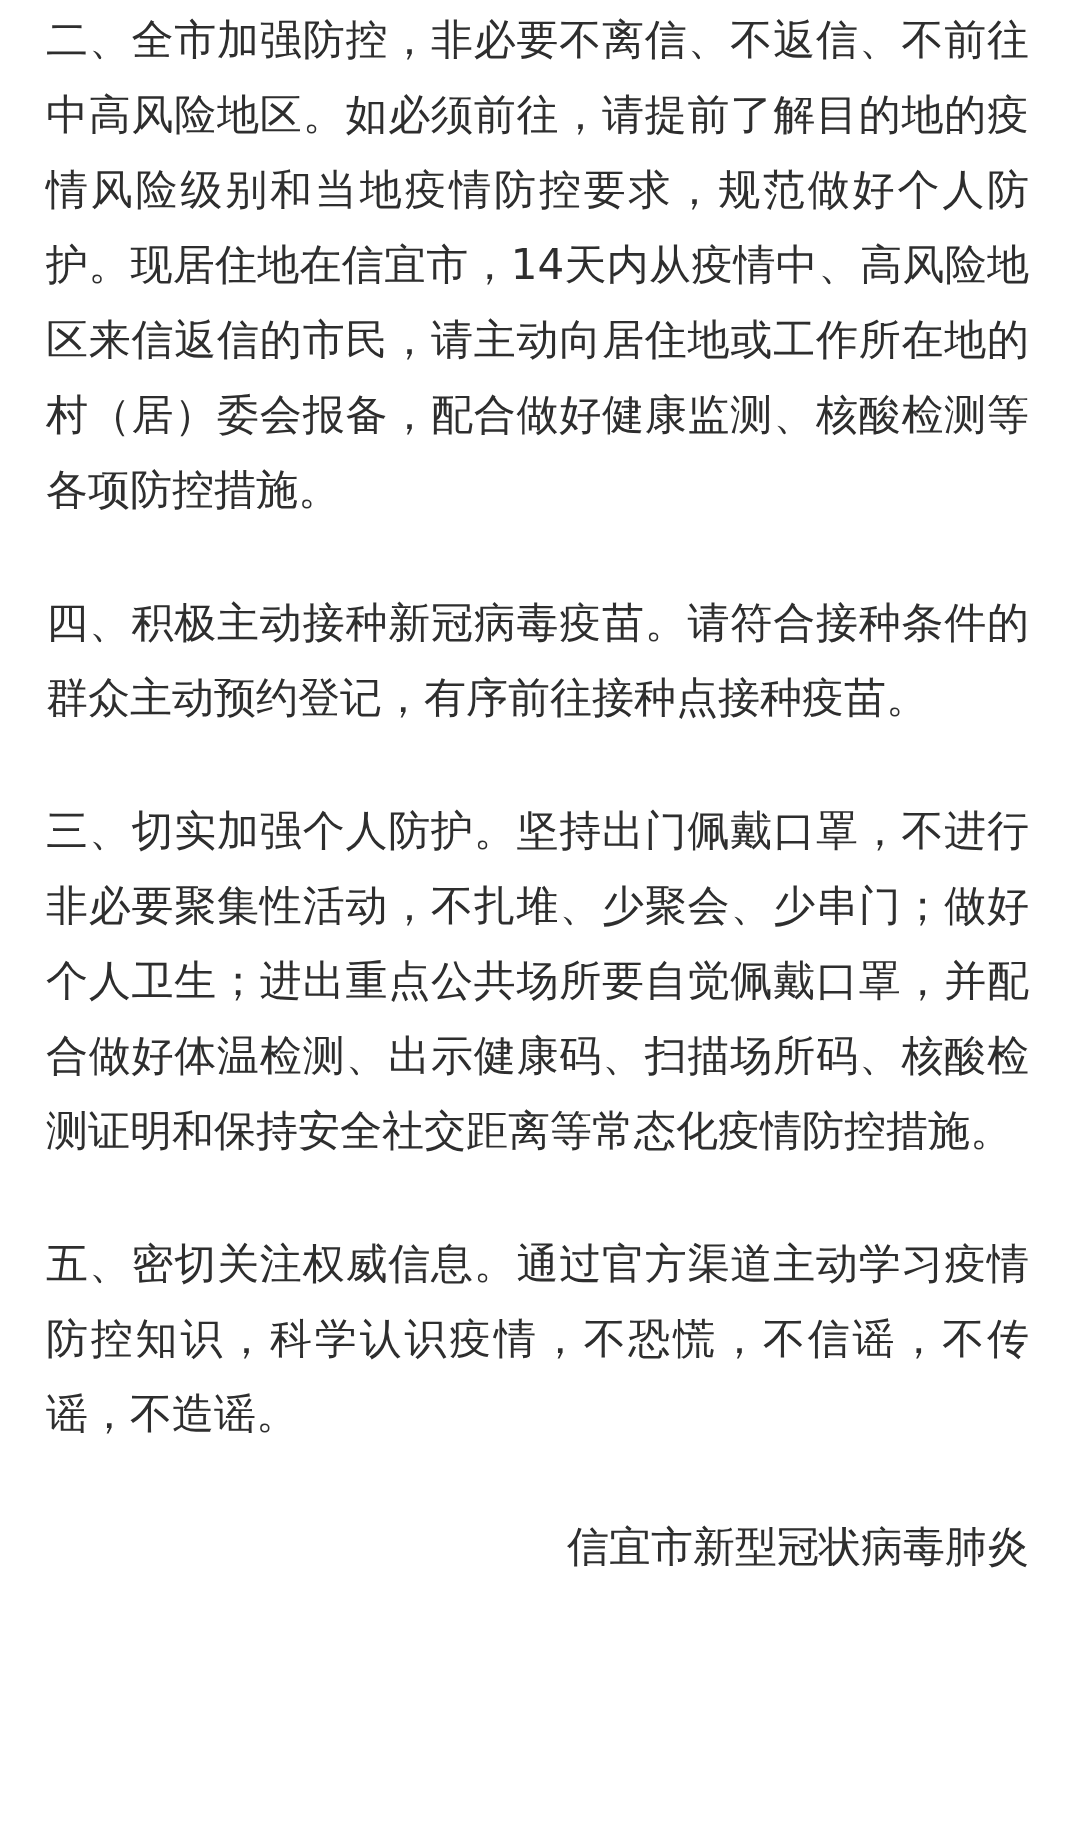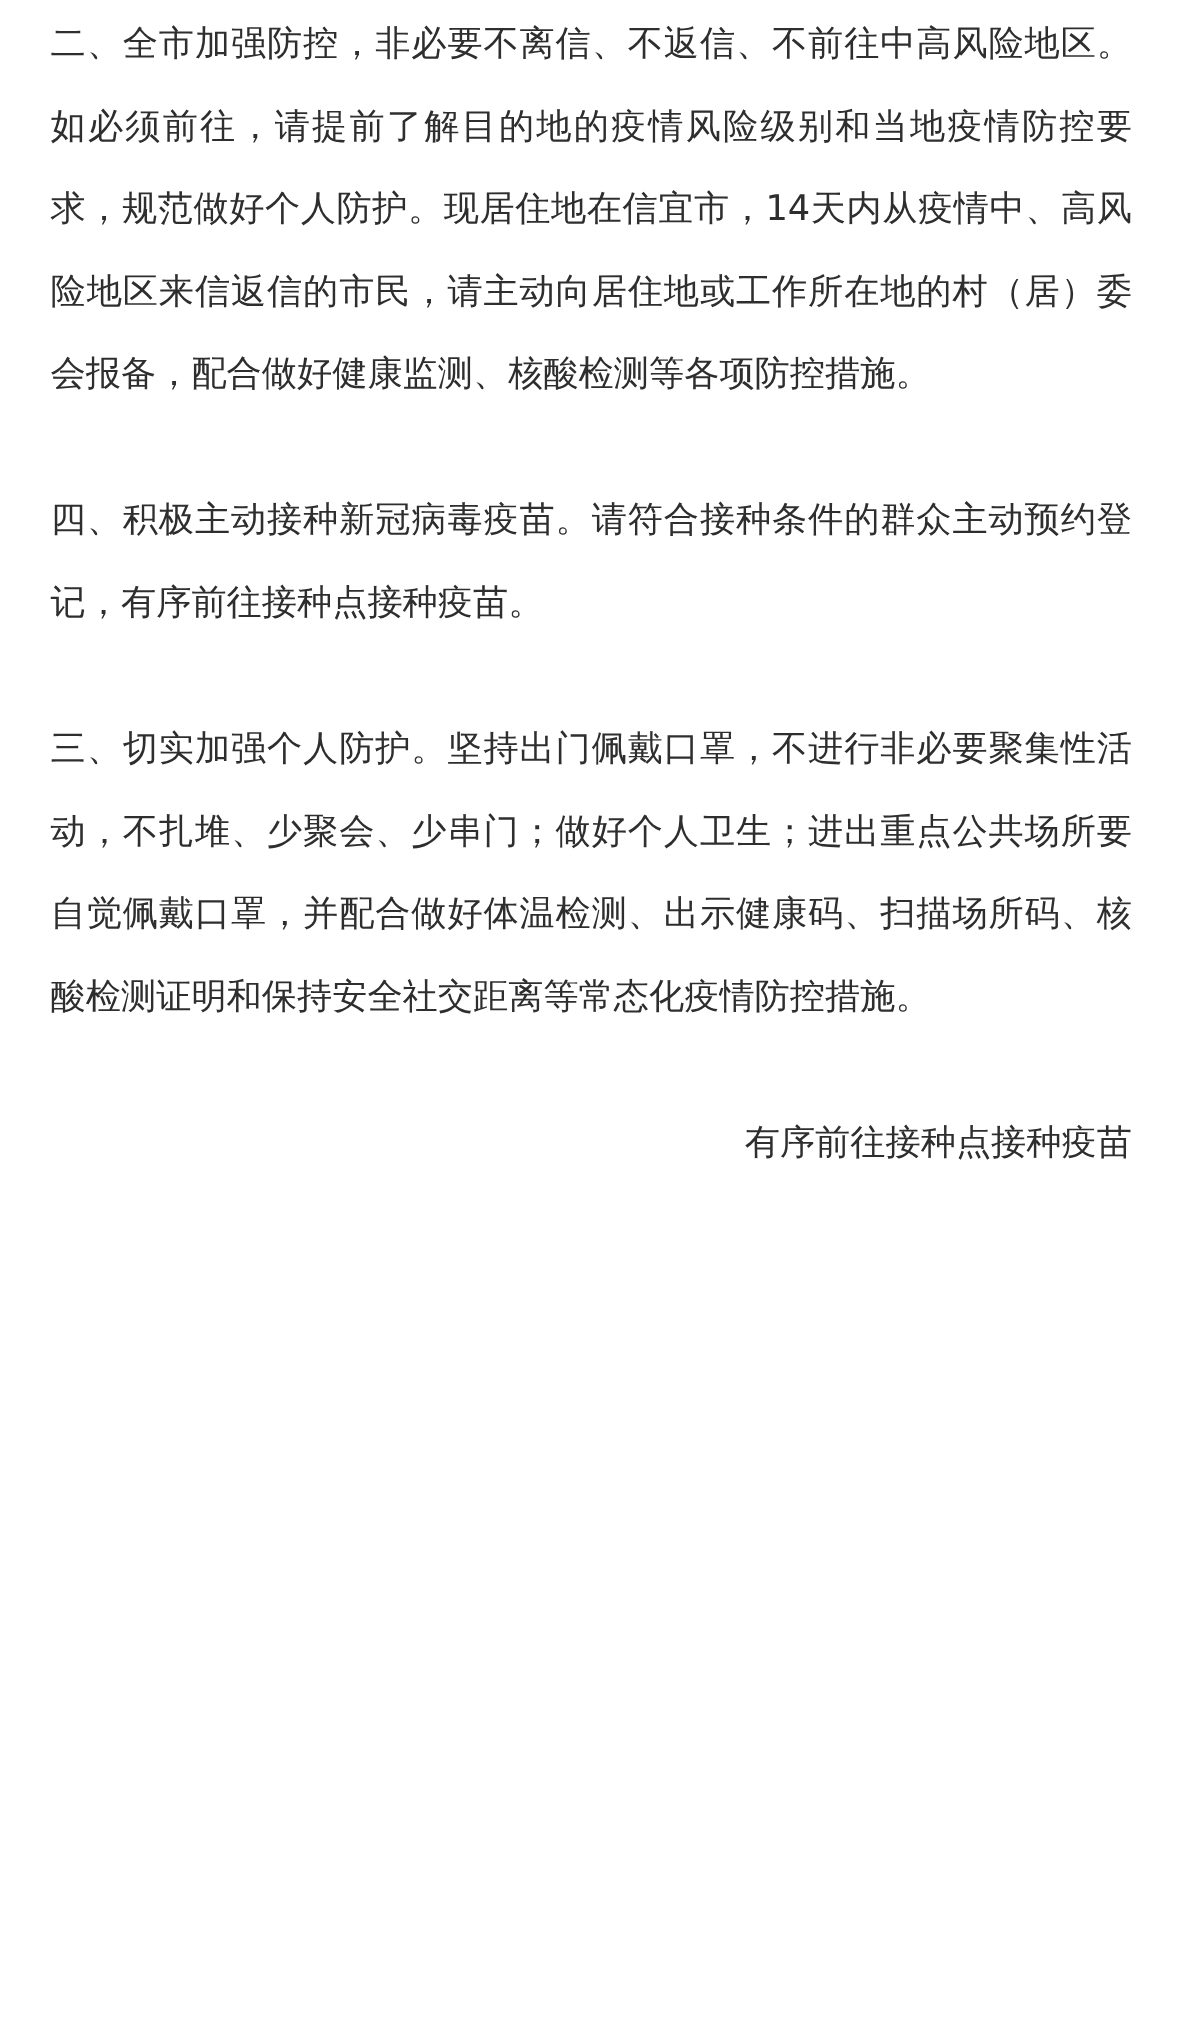--- a/index.html
+++ b/index.html
@@ -9,21 +9,21 @@
   }
   .page {
     position: relative;
     width: 1075px;
     height: 1844px;
     box-sizing: border-box;
     padding: 2px 46px 0 46px;
     background: var(--page-bg, #ffffff);
     color: var(--page-text, #2e2e2e);
     font-family: "DejaVu Sans", sans-serif;
-    font-size: 32px;
+    font-size: 42px;
     line-height: 75px;
     overflow: hidden;
   }
   .para {
     margin: 0 0 58px 0;
     text-align: justify;
     text-justify: inter-character;
     word-break: break-all;
   }
   .signature {
@@ -34,17 +34,18 @@
     margin: 0;
   }
 </style>
 </head>
 <body>
 
 <div class="page" style="--page-bg: #ffffff; --page-text: #2e2e2e;">
   <p class="para">二、全市加强防控，非必要不离信、不返信、不前往中高风险地区。如必须前往，请提前了解目的地的疫情风险级别和当地疫情防控要求，规范做好个人防护。现居住地在信宜市，14天内从疫情中、高风险地区来信返信的市民，请主动向居住地或工作所在地的村（居）委会报备，配合做好健康监测、核酸检测等各项防控措施。</p>
   <p class="para">四、积极主动接种新冠病毒疫苗。请符合接种条件的群众主动预约登记，有序前往接种点接种疫苗。</p>
   <p class="para">三、切实加强个人防护。坚持出门佩戴口罩，不进行非必要聚集性活动，不扎堆、少聚会、少串门；做好个人卫生；进出重点公共场所要自觉佩戴口罩，并配合做好体温检测、出示健康码、扫描场所码、核酸检测证明和保持安全社交距离等常态化疫情防控措施。</p>
+  <p class="para">五、密切关注权威信息。通过官方渠道主动学习疫情防控知识，科学认识疫情，不恐慌，不信谣，不传谣，不造谣。</p>
 
   <div class="signature">
-    <p>有序前往接种点接种疫苗</p>
+    <p>信宜市新型冠状病毒肺炎</p>
   </div>
 </div>
 
 </body></html>

